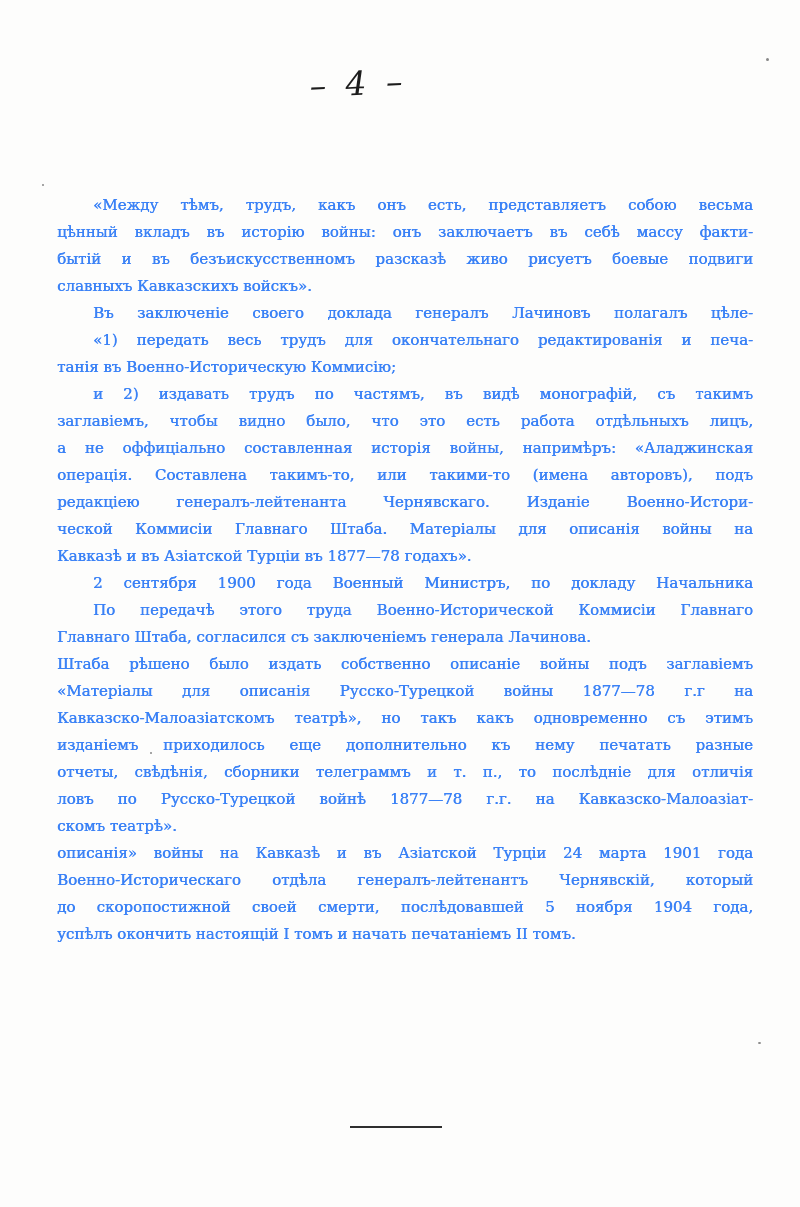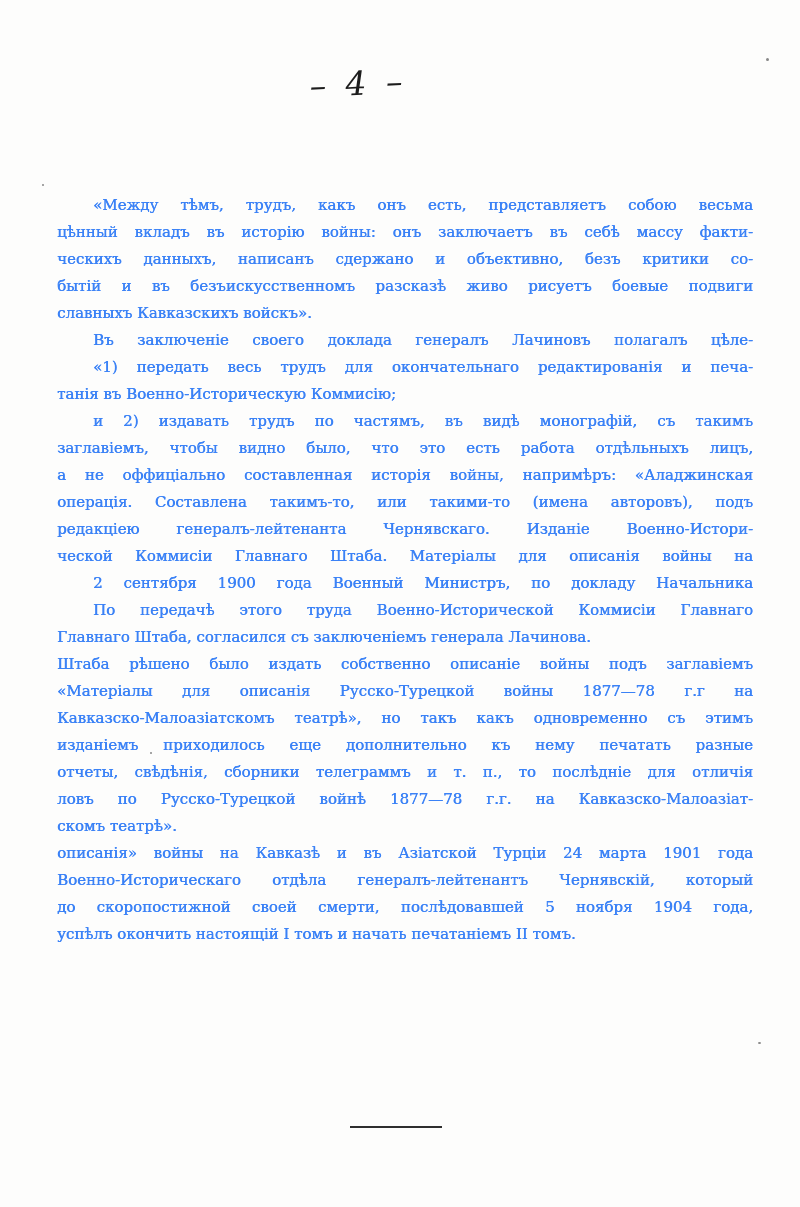--- a/index.html
+++ b/index.html
@@ -54,32 +54,32 @@
 </head>
 <body>
 
 <div class="page">
 
   <div class="page-number">– 4 –</div>
 
   <div class="text-block">
       <div class="line first">«Между тѣмъ, трудъ, какъ онъ есть, представляетъ собою весьма</div>
       <div class="line">цѣнный вкладъ въ исторію войны: онъ заключаетъ въ себѣ массу факти-</div>
-      <div class="line">ческихъ данныхъ, написанъ сдержано и объективно, безъ критики со-</div>
       <div class="line">бытій и въ безъискусственномъ разсказѣ живо рисуетъ боевые подвиги</div>
       <div class="line last">славныхъ Кавказскихъ войскъ».</div>
       <div class="line first">Въ заключеніе своего доклада генералъ Лачиновъ полагалъ цѣле-</div>
       <div class="line first">«1) передать весь трудъ для окончательнаго редактированія и печа-</div>
       <div class="line last">танія въ Военно-Историческую Коммисію;</div>
       <div class="line first">и 2) издавать трудъ по частямъ, въ видѣ монографій, съ такимъ</div>
       <div class="line">заглавіемъ, чтобы видно было, что это есть работа отдѣльныхъ лицъ,</div>
       <div class="line">а не оффиціально составленная исторія войны, напримѣръ: «Аладжинская</div>
       <div class="line">операція. Составлена такимъ-то, или такими-то (имена авторовъ), подъ</div>
       <div class="line">редакціею генералъ-лейтенанта Чернявскаго. Изданіе Военно-Истори-</div>
       <div class="line">ческой Коммисіи Главнаго Штаба. Матеріалы для описанія войны на</div>
+      <div class="line last">Кавказѣ и въ Азіатской Турціи въ 1877—78 годахъ».</div>
       <div class="line first">2 сентября 1900 года Военный Министръ, по докладу Начальника</div>
       <div class="line first">По передачѣ этого труда Военно-Исторической Коммисіи Главнаго</div>
       <div class="line last">Главнаго Штаба, согласился съ заключеніемъ генерала Лачинова.</div>
       <div class="line">Штаба рѣшено было издать собственно описаніе войны подъ заглавіемъ</div>
       <div class="line">«Матеріалы для описанія Русско-Турецкой войны 1877—78 г.г на</div>
       <div class="line">Кавказско-Малоазіатскомъ театрѣ», но такъ какъ одновременно съ этимъ</div>
       <div class="line">изданіемъ приходилось еще дополнительно къ нему печатать разные</div>
       <div class="line">отчеты, свѣдѣнія, сборники телеграммъ и т. п., то послѣдніе для отличія</div>
       <div class="line">ловъ по Русско-Турецкой войнѣ 1877—78 г.г. на Кавказско-Малоазіат-</div>
       <div class="line last">скомъ театрѣ».</div>

